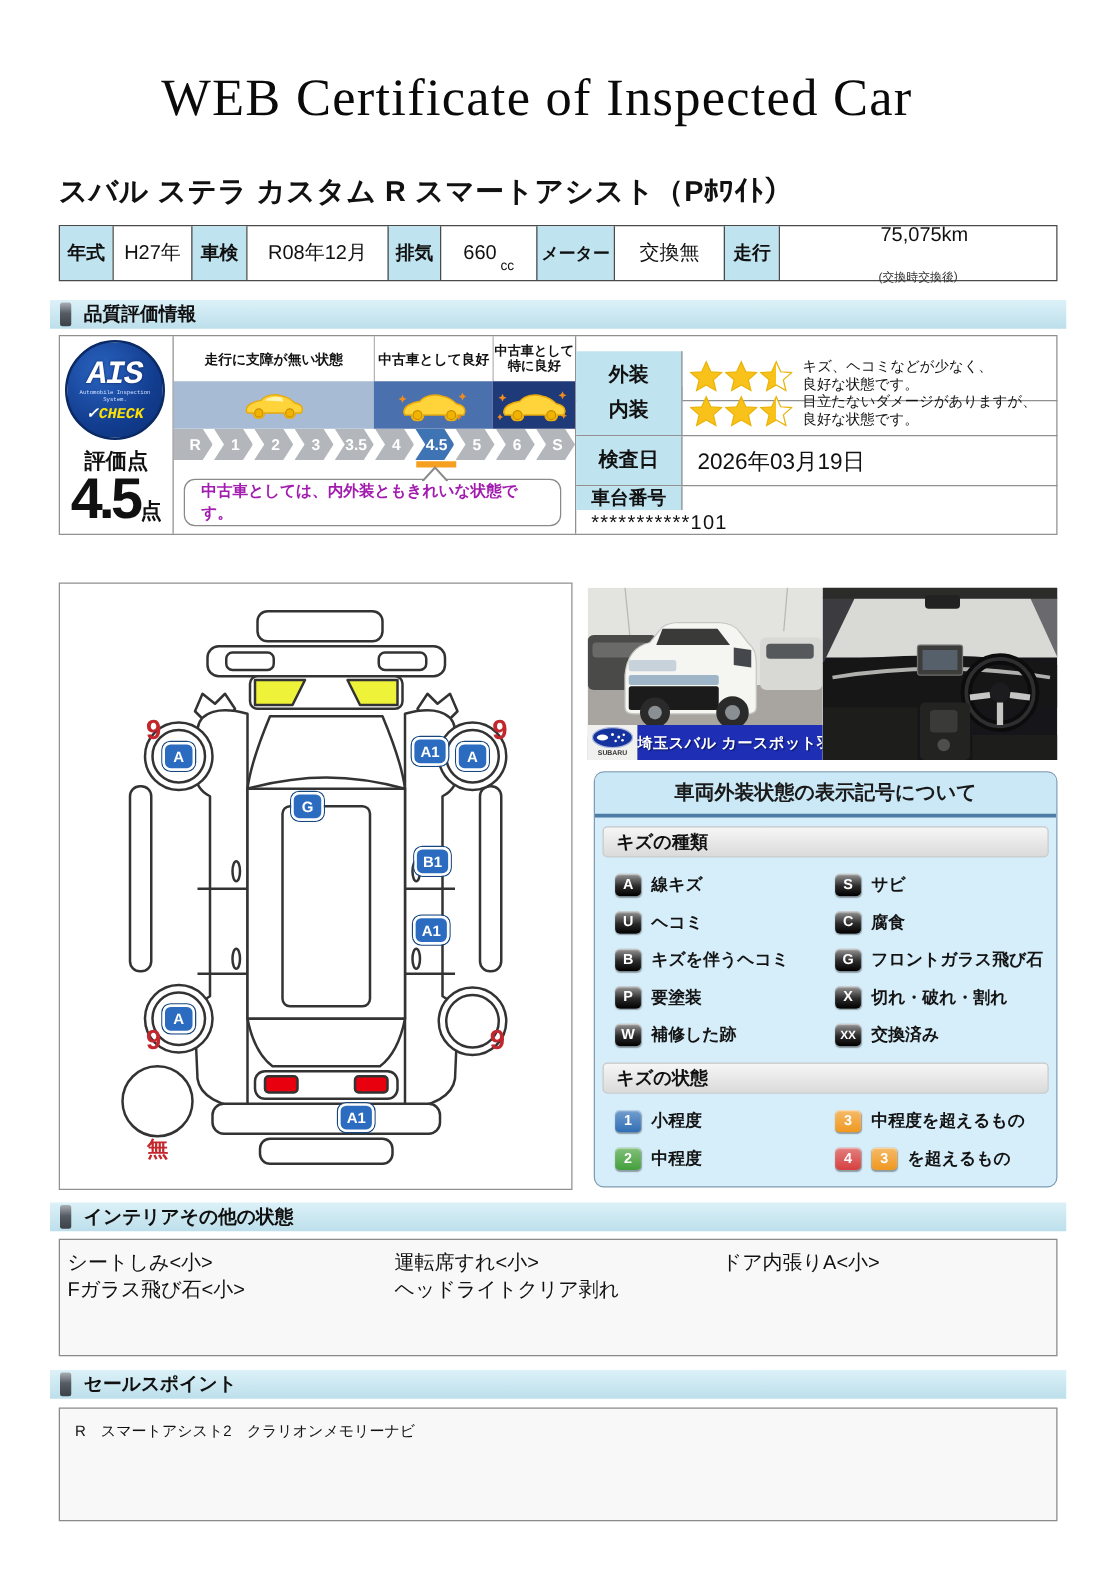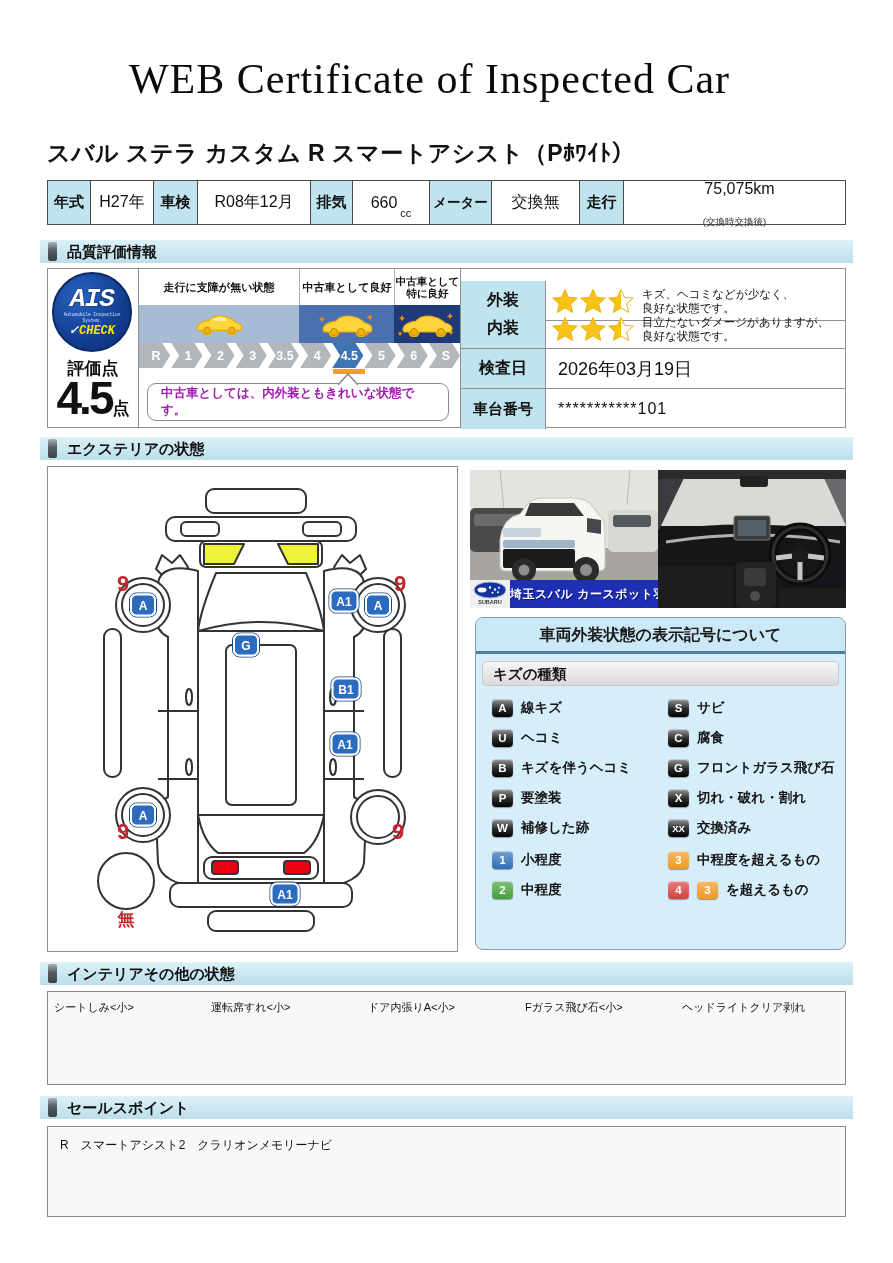--- a/index.html
+++ b/index.html
@@ -58,21 +58,21 @@
   .chev.first{clip-path:polygon(0 0,calc(100% - 8px) 0,100% 50%,calc(100% - 8px) 100%,0 100%);}
   .chev.active{background:#3f74b4;}
   .score-underline{position:absolute;left:194px;top:100px;width:32px;height:5px;background:#f5a021;}
   .bubble{position:absolute;left:8px;top:114px;width:302px;height:38px;border:1.5px solid #8a8a8a;
         border-radius:9px;background:#fff;display:flex;align-items:center;padding:0 13px;box-sizing:border-box;
         font-size:12.5px;font-weight:bold;color:#a21caf;}
   .bubble-caret{position:absolute;left:198px;top:104px;z-index:2;}
   
   .dtable{position:absolute;left:413px;top:0;width:385px;height:100%;}
   .drow{position:absolute;left:0;width:100%;height:40px;border-bottom:1px solid #909090;box-sizing:border-box;display:flex;}
-  .drow.last{border-bottom:none;}
+  .drow.last{border-bottom:none;flex-direction:column;}
   .dlabel{width:85px;background:#bfe3ef;border-right:1px solid #909090;box-sizing:border-box;
         display:flex;align-items:center;justify-content:center;font-size:16px;font-weight:bold;}
   .dval{flex:1;display:flex;align-items:center;padding-left:12px;font-size:18px;}
   .dval.serial{font-size:16px;letter-spacing:1px;}
   .starwrap{display:flex;align-items:center;gap:2px;padding-left:6px;}
   .stardesc{font-size:11.5px;line-height:14px;padding-left:8px;align-self:center;}
   
   .diagram-box{position:absolute;left:47px;top:466px;width:411px;height:486px;border:1px solid #909090;
         box-sizing:border-box;background:#fff;}
   .photos{position:absolute;left:470px;top:470px;width:376px;height:138px;display:flex;}
@@ -93,21 +93,21 @@
   .kv{display:flex;align-items:center;height:30px;gap:8px;}
   .kv .klabel{font-size:13.5px;font-weight:600;color:#141414;}
   .bdg{min-width:21px;height:18px;border-radius:4px;display:flex;align-items:center;justify-content:center;
         color:#fff;font-size:11.5px;font-weight:bold;padding:0 2px;box-sizing:border-box;
         box-shadow:inset 0 1px 1px rgba(255,255,255,.55),0 1px 1px rgba(0,0,0,.35);}
   .bdg-dark{background:linear-gradient(180deg,#9a9a9a,#2a2a2a 55%,#000);}
   .bdg-xx{font-size:9.5px;}
   
   .text-box{position:absolute;left:47px;width:799px;border:1px solid #8a8a8a;background:#f8f8f8;box-sizing:border-box;}
   .int-box{top:991px;height:94px;padding:8px 6px;}
-  .int-grid{display:grid;grid-template-columns:repeat(5,1fr);grid-auto-rows:22px;font-size:11px;}
+  .int-grid{display:grid;grid-template-columns:repeat(3,1fr);grid-auto-rows:22px;font-size:16px;}
   .sales-box{top:1126px;height:91px;padding:10px 12px;font-size:12px;}
 </style>
 </head>
 <body>
 
 <div class="page">
 
   <div class="main-title">WEB Certificate of Inspected Car</div>
   <div class="car-name">スバル ステラ カスタム R スマートアシスト（Pﾎﾜｲﾄ）</div>
 
@@ -264,24 +264,20 @@
         <div class="dlabel">検査日</div>
         <div class="dval">2026年03月19日</div>
       </div>
       <div class="drow last" style="top:120px">
         <div class="dlabel" style="font-size:15px">車台番号</div>
         <div class="dval serial">***********101</div>
       </div>
     </div>
   </div>
 
-  <div class="strip" style="top:437px">
-    <div class="bar"></div>
-    <div class="stitle">エクステリアの状態</div>
-  </div>
 
   <div class="diagram-box">
     <svg id="carsvg" width="409" height="484" viewBox="0 0 409 484">
       <g fill="#fff" stroke="#333" stroke-width="2" stroke-linejoin="round">
 
         <rect x="158" y="22" width="100" height="24" rx="8"></rect>
 
         <rect x="118" y="50" width="190" height="24" rx="9"></rect>
         <rect x="133" y="55" width="38" height="14" rx="5"></rect>
         <rect x="255" y="55" width="38" height="14" rx="5"></rect>
@@ -484,20 +480,21 @@
         </div>
         <div class="kv">
           <div class="bdg bdg-dark">W</div>
           <div class="klabel">補修した跡</div>
         </div>
         <div class="kv">
           <div class="bdg bdg-dark bdg-xx">XX</div>
           <div class="klabel">交換済み</div>
         </div>
       </div>
+    <div class="gstrip">キズの状態</div>
     <div class="state-grid" id="state-grid">
         <div class="kv">
           <div class="bdg" style="background: linear-gradient(rgba(255, 255, 255, 0.333), rgba(0, 0, 0, 0)), rgb(47, 110, 181);">1</div>
           <div class="klabel">小程度</div>
         </div>
         <div class="kv">
           <div class="bdg" style="background: linear-gradient(rgba(255, 255, 255, 0.333), rgba(0, 0, 0, 0)), rgb(240, 152, 31);">3</div>
           <div class="klabel">中程度を超えるもの</div>
         </div>
         <div class="kv">

